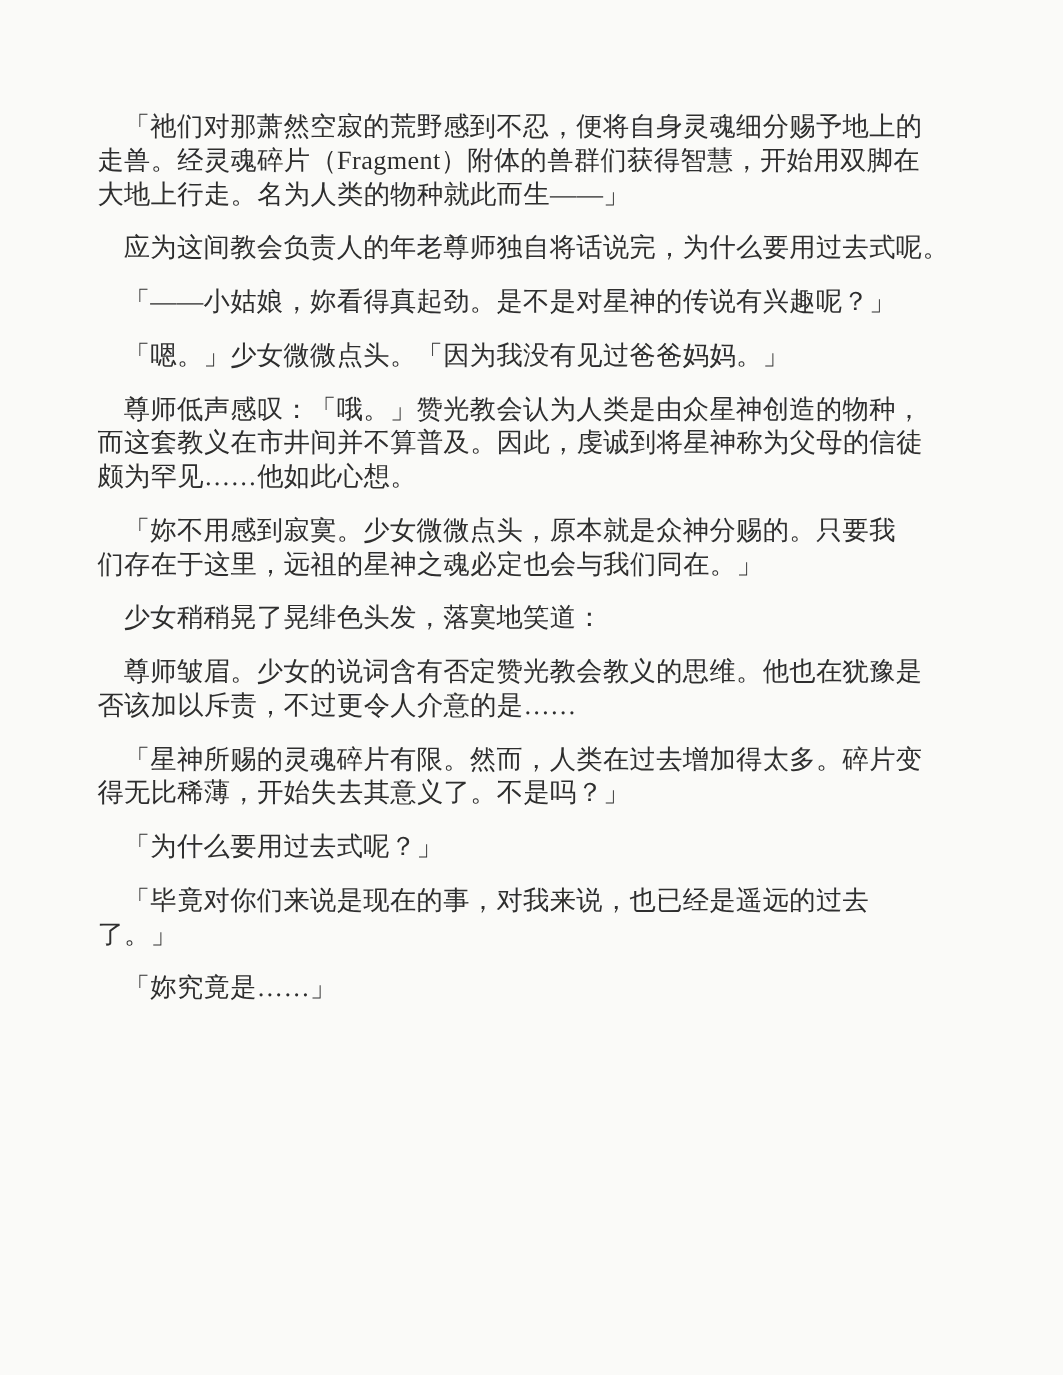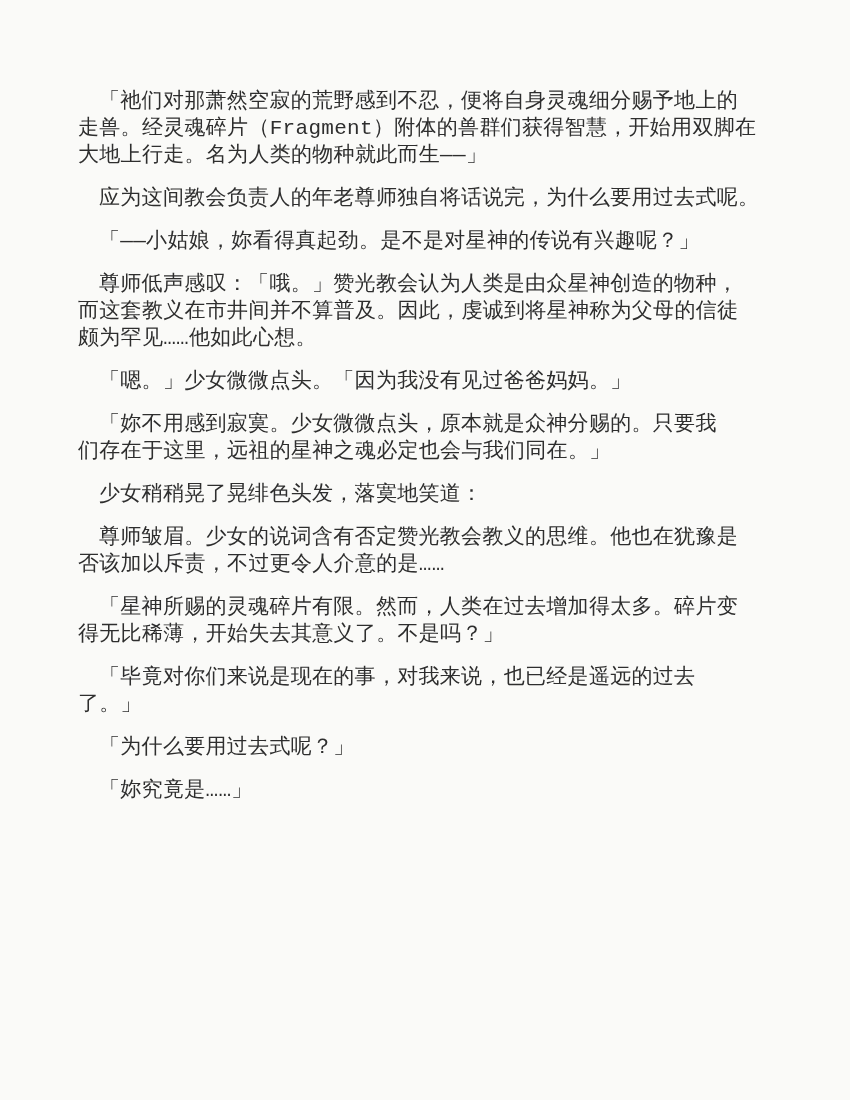--- a/index.html
+++ b/index.html
@@ -10,21 +10,21 @@
     width: 850px;
     height: 1100px;
     background: #fafaf8;
     overflow: hidden;
   }
   .page {
     box-sizing: border-box;
     width: 850px;
     height: 1100px;
     padding: 88px 70px 63px 78px;
-    font-family: Liberation Mono, monospace;
+    font-family: Liberation Serif, serif;
     font-size: 21px;
     line-height: 27px;
     color: #2e2e2e;
   }
   .page p {
     margin: 0 0 16px 0;
     width: 700px;
     white-space: pre-line;      
     text-indent: 1em;           
     letter-spacing: 0.3px;
@@ -33,28 +33,28 @@
 </style>
 </head>
 <body>
 
 <div class="page">
   <p>「祂们对那萧然空寂的荒野感到不忍，便将自身灵魂细分赐予地上的
 走兽。经灵魂碎片（Fragment）附体的兽群们获得智慧，开始用双脚在
 大地上行走。名为人类的物种就此而生——」</p>
   <p>应为这间教会负责人的年老尊师独自将话说完，为什么要用过去式呢。</p>
   <p>「——小姑娘，妳看得真起劲。是不是对星神的传说有兴趣呢？」</p>
+  <p>「嗯。」少女微微点头。「因为我没有见过爸爸妈妈。」</p>
   <p>尊师低声感叹：「哦。」赞光教会认为人类是由众星神创造的物种，
 而这套教义在市井间并不算普及。因此，虔诚到将星神称为父母的信徒
 颇为罕见……他如此心想。</p>
-  <p>「嗯。」少女微微点头。「因为我没有见过爸爸妈妈。」</p>
   <p>「妳不用感到寂寞。少女微微点头，原本就是众神分赐的。只要我
 们存在于这里，远祖的星神之魂必定也会与我们同在。」</p>
   <p>少女稍稍晃了晃绯色头发，落寞地笑道：</p>
   <p>尊师皱眉。少女的说词含有否定赞光教会教义的思维。他也在犹豫是
 否该加以斥责，不过更令人介意的是……</p>
   <p>「星神所赐的灵魂碎片有限。然而，人类在过去增加得太多。碎片变
 得无比稀薄，开始失去其意义了。不是吗？」</p>
+  <p>「为什么要用过去式呢？」</p>
   <p>「毕竟对你们来说是现在的事，对我来说，也已经是遥远的过去
 了。」</p>
-  <p>「为什么要用过去式呢？」</p>
   <p>「妳究竟是……」</p>
 </div>
 
 </body></html>

